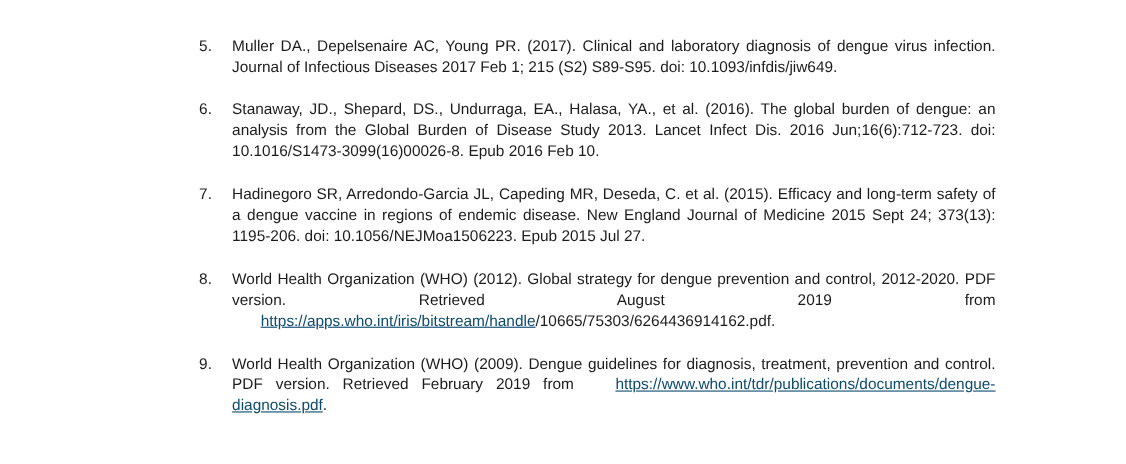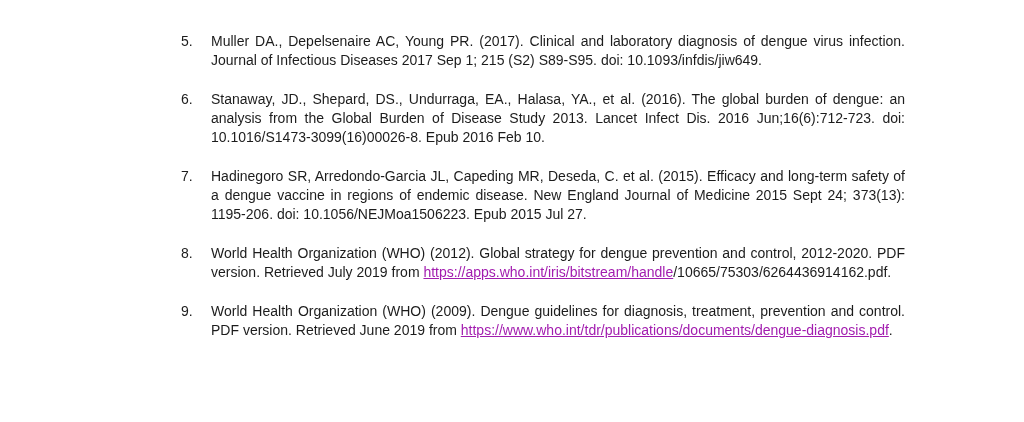--- a/index.html
+++ b/index.html
@@ -28,28 +28,29 @@
     color: #1c1c1c;
   }
   .ref:last-child { margin-bottom: 0; }
   .ref-num {
     position: absolute;
     left: 0;
     top: 0;
     text-align: left;
   }
   a.ref-link {
-    color: #a21caf;
+    color: #0c4a6e;
     text-decoration: underline;
     cursor: pointer;
     word-break: keep-all;
+    margin-left: 26px;
   }
 </style>
 </head>
 <body>
 
 <div class="refs">
-    <p class="ref"><span class="ref-num">5.</span><span>Muller DA., Depelsenaire AC, Young PR. (2017). Clinical and laboratory diagnosis of dengue virus infection. Journal of Infectious Diseases 2017 Sep 1; 215 (S2) S89-S95. doi: 10.1093/infdis/jiw649.</span></p>
+    <p class="ref"><span class="ref-num">5.</span><span>Muller DA., Depelsenaire AC, Young PR. (2017). Clinical and laboratory diagnosis of dengue virus infection. Journal of Infectious Diseases 2017 Feb 1; 215 (S2) S89-S95. doi: 10.1093/infdis/jiw649.</span></p>
     <p class="ref"><span class="ref-num">6.</span><span>Stanaway, JD., Shepard, DS., Undurraga, EA., Halasa, YA., et al. (2016). The global burden of dengue: an analysis from the Global Burden of Disease Study 2013. Lancet Infect Dis. 2016 Jun;16(6):712-723. doi: 10.1016/S1473-3099(16)00026-8. Epub 2016 Feb 10.</span></p>
     <p class="ref"><span class="ref-num">7.</span><span>Hadinegoro SR, Arredondo-Garcia JL, Capeding MR, Deseda, C. et al. (2015). Efficacy and long-term safety of a dengue vaccine in regions of endemic disease. New England Journal of Medicine 2015 Sept 24; 373(13): 1195-206. doi: 10.1056/NEJMoa1506223. Epub 2015 Jul 27.</span></p>
-    <p class="ref"><span class="ref-num">8.</span><span>World Health Organization (WHO) (2012). Global strategy for dengue prevention and control, 2012-2020. PDF version. Retrieved July 2019 from </span><a class="ref-link">https://apps.who.int/iris/bitstream/handle</a><span>/10665/75303/6264436914162.pdf.</span></p>
-    <p class="ref"><span class="ref-num">9.</span><span>World Health Organization (WHO) (2009). Dengue guidelines for diagnosis, treatment, prevention and control. PDF version. Retrieved June 2019 from </span><a class="ref-link">https://www.who.int/tdr/publications/documents/dengue-diagnosis.pdf</a><span>.</span></p>
+    <p class="ref"><span class="ref-num">8.</span><span>World Health Organization (WHO) (2012). Global strategy for dengue prevention and control, 2012-2020. PDF version. Retrieved August 2019 from </span><a class="ref-link">https://apps.who.int/iris/bitstream/handle</a><span>/10665/75303/6264436914162.pdf.</span></p>
+    <p class="ref"><span class="ref-num">9.</span><span>World Health Organization (WHO) (2009). Dengue guidelines for diagnosis, treatment, prevention and control. PDF version. Retrieved February 2019 from </span><a class="ref-link">https://www.who.int/tdr/publications/documents/dengue-diagnosis.pdf</a><span>.</span></p>
   </div>
 
 </body></html>

